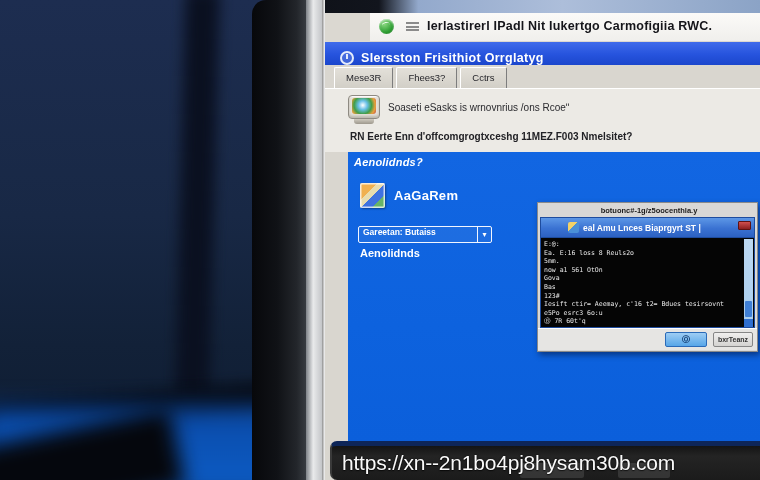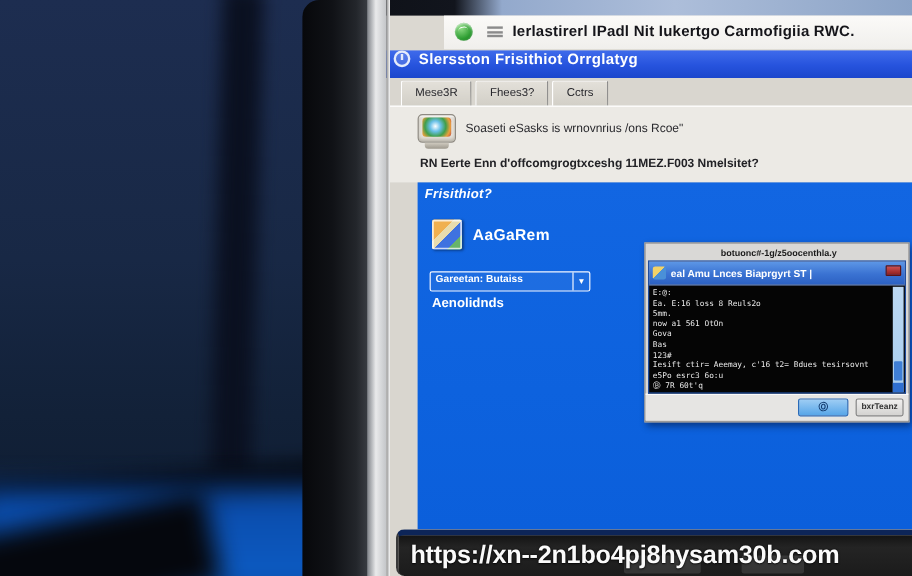--- a/index.html
+++ b/index.html
@@ -42,21 +42,21 @@
          box-shadow:inset 0 1px 2px rgba(255,255,255,.7); }
   .orb::after { content:""; position:absolute; left:3px; top:3px; width:8px; height:6px;
                 border-top:1.6px solid rgba(255,255,255,.95); border-radius:50%; transform:rotate(-12deg); }
   .hamburger { position:absolute; left:36px; top:9px; width:13px; height:9px;
                border-top:2px solid #8b8b8b; border-bottom:2px solid #8b8b8b; }
   .hamburger::after { content:""; display:block; margin-top:1.5px; height:2px; background:#8b8b8b; }
 
   
   .titlebar { position:absolute; left:0; top:42px; width:438px; height:23px;
               background:linear-gradient(180deg,#3f6beb 0%,#2653dd 55%,#1b46cc 100%);
-              display:flex; align-items:flex-start; }
+              display:flex; align-items:flex-end;padding-left:12px; }
   .clock-icon { width:14px; height:14px; border-radius:50%; margin:0 7px 0 6px;
                 border:2px solid #e4ebfb; position:relative; background:rgba(255,255,255,.15); }
   .clock-icon::after { content:""; position:absolute; left:4px; top:1px; width:2px; height:5px;
                        background:#e4ebfb; }
   .titlebar-text { color:#fff; font-size:12.5px; font-weight:bold; letter-spacing:0.3px; white-space:nowrap; }
   .dialog-body { position:absolute; left:0; top:65px; width:438px; height:415px;
                  background:#d9d6cf; border-left:2px solid #fdfdfd; }
   .tabstrip { position:absolute; left:12px; top:67px; height:22px; display:flex; gap:3px; }
   .tab { background:linear-gradient(180deg,#e3e0d9,#d2cfc7); border:1px solid;
          border-color:#ffffff #7d7d7d #9c9c9c #ffffff; border-radius:2px 2px 0 0;
@@ -95,21 +95,21 @@
                  font-size:8px; display:flex; align-items:center; justify-content:center; }
   .panel-link { position:absolute; left:12px; top:95px; font-size:11px; font-weight:bold; color:#fff; }
 
   
   .term-win { position:absolute; left:215px; top:202px; width:221px; height:150px;
               background:#d9d8d6; border:1px solid #8a8a8a; box-shadow:2px 3px 6px rgba(0,0,20,.45); }
   .term-caption { height:14px; font-size:7.5px; font-weight:bold; color:#1a1a1a;
                   padding:2.5px 0 0 3px; white-space:nowrap; overflow:hidden;text-align:center; }
   .term-titlebar { position:relative; height:21px; margin:0 2px;
                    background:linear-gradient(180deg,#5d97e6 0%,#3a72d2 55%,#2c61c2 100%);
-                   border:1px solid #1e4c9e; display:flex; align-items:center; }
+                   border:1px solid #1e4c9e; display:flex; align-items:center;padding-left:24px; }
   .term-title-icon { width:11px; height:11px; margin:0 4px 0 3px; border-radius:2px;
                      background:linear-gradient(135deg,#f2d268 0%,#f2d268 45%,#4a90d8 45%); }
   .term-title-text { color:#fff; font-size:8.5px; font-weight:bold; white-space:nowrap; overflow:hidden; }
   .term-close { position:absolute; right:3px; top:3px; width:13px; height:9px;
                 background:linear-gradient(180deg,#d05050,#8c1f1f); border:1px solid #5f1212;
                 border-radius:1px; }
   .term-body { position:relative; margin:0 2px; height:90px; background:#050505;
                border:1px solid #1e4c9e; border-top:none; overflow:hidden;
                font-family:"DejaVu Sans Mono", monospace; font-size:6.5px; line-height:8.6px;
                color:#e9e9e9; padding:2px 12px 2px 3px; }
@@ -130,21 +130,21 @@
               font-size:7px; font-weight:bold; text-align:center; line-height:13px;
               white-space:nowrap; overflow:hidden; }
 
   
   .url-bar { position:absolute; left:8px; top:441px; width:430px; height:39px;
              background:linear-gradient(180deg,#141414,#242424 30%,#1b1b1b);
              border-top:5px solid #0d2558; border-left:2px solid #3a3a3a;
              border-radius:7px 0 0 7px; display:flex; align-items:center; overflow:hidden; }
   .url-ghost { position:absolute; top:17px; height:15px; background:#cfcfcf; opacity:0.14;
                border-radius:2px; }
-  .url-text { position:relative; padding-left:10px; font-size:21px; font-weight:700; color:#fafafa;
+  .url-text { position:relative; padding-left:10px; font-size:21px; font-weight:400; color:#fafafa;
               letter-spacing:-0.2px; white-space:nowrap; text-shadow:0 0 2px rgba(0,0,0,.8),
               0 1px 1px rgba(0,0,0,.6); }
 </style>
 </head>
 <body>
 
 <div id="stage">
 
   <div class="bg">
     <div class="bg-bar-v"></div>
@@ -181,21 +181,21 @@
     <div class="content-top"></div>
     <div class="mon-icon">
       <div class="crt"></div>
       <div class="glass"></div>
       <div class="base"></div>
     </div>
     <div class="msg1">Soaseti eSasks is wrnovnrius /ons Rcoeʺ</div>
     <div class="msg2">RN Eerte Enn d'offcomgrogtxceshg 11MEZ.F003 Nmelsitet?</div>
 
     <div class="blue-panel">
-      <div class="sel-item">Frisithiot?</div>
+      <div class="sel-item">Aenolidnds?</div>
       <div class="pkg-icon"></div>
       <div class="app-name">AaGaRem</div>
       <div class="combo">
         <span class="combo-text">Gareetan: Butaiss</span>
         <span class="combo-arrow">▾</span>
       </div>
       <div class="panel-link">Aenolidnds</div>
     </div>
 
     <div class="term-win">

